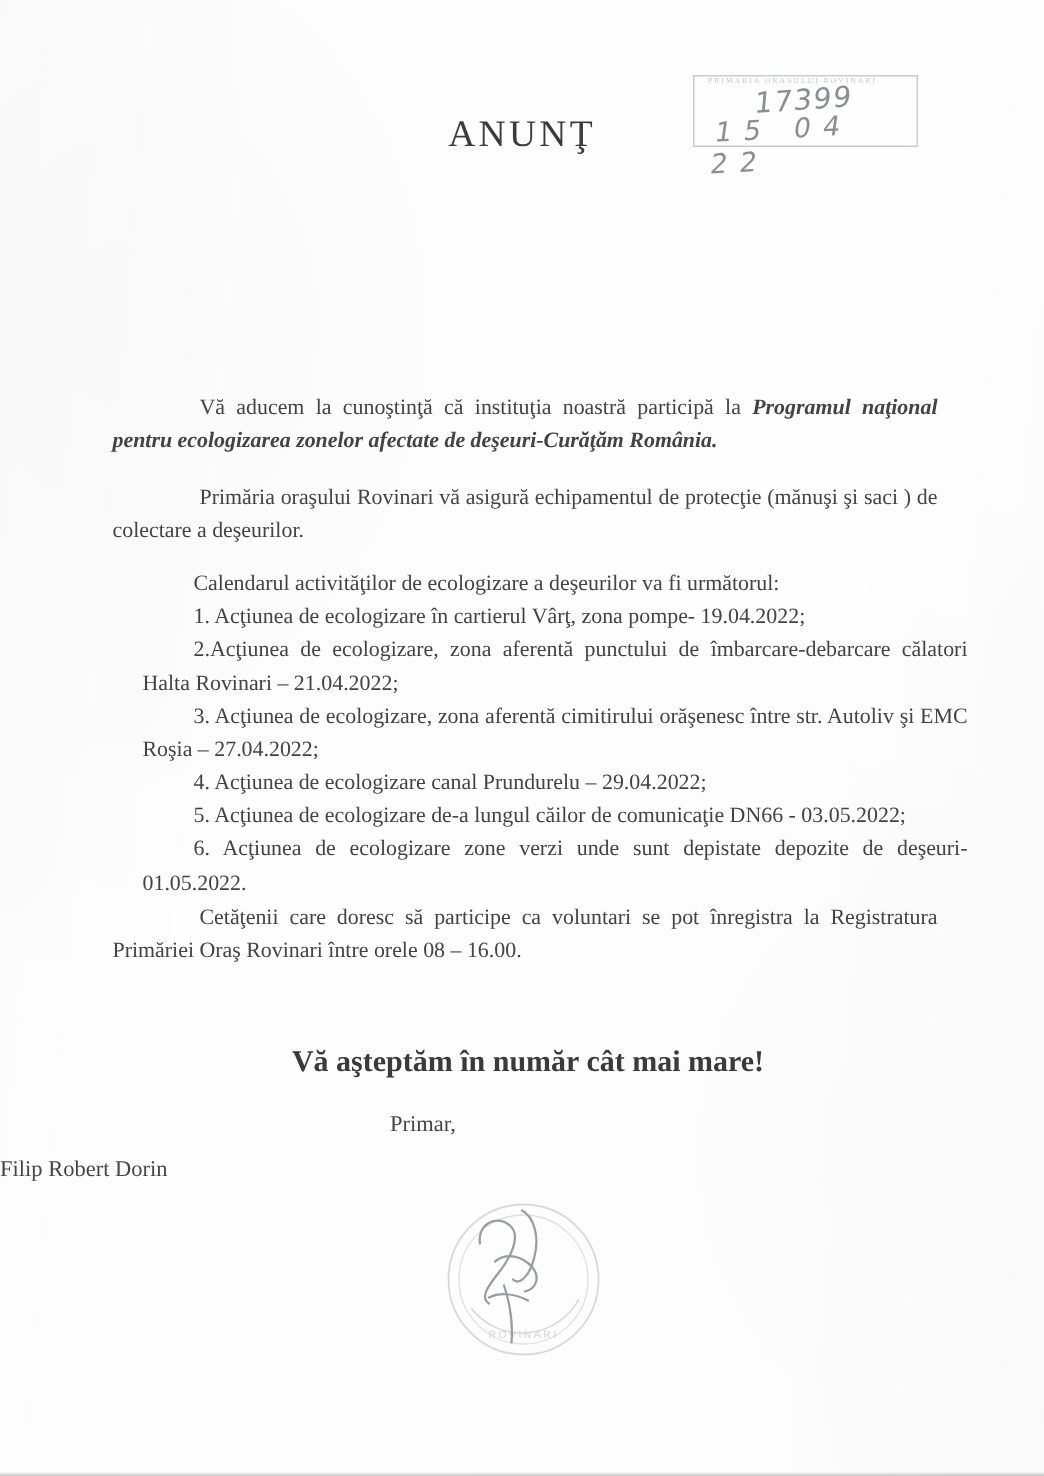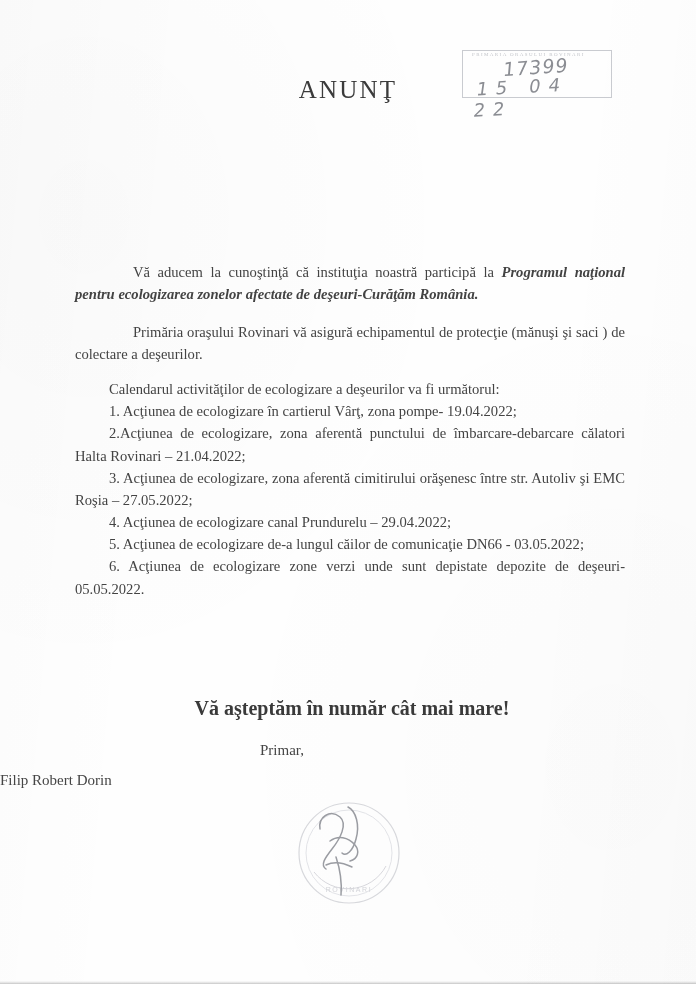--- a/index.html
+++ b/index.html
@@ -123,21 +123,21 @@
   }
   .indent { text-indent: 58px; }
   .indent-sm { text-indent: 34px; }
   .prog-name {
     font-style: italic;
     font-weight: bold;
   }
 
   #para-intro   { top: 261px; }
   #para-equip   { top: 321px; }
-  #calendar-block { top: 378px; }
+  #calendar-block { top: 378px; margin-left: 20px; }
   #para-register{ top: 601px; }
 
   .cal-line { text-align: justify; }
   .cal-line:last-child { text-align-last: left; }
 
   
   .sig-role {
     position: absolute;
     top: 742px;
     left: 0;
@@ -190,26 +190,27 @@
   <div class="body-block indent" id="para-intro">
     <span>Vă aducem la cunoştinţă  că instituţia noastră participă la </span><span class="prog-name">Programul naţional pentru ecologizarea zonelor afectate de deşeuri-Curăţăm România.</span>
   </div>
 
   <div class="body-block indent" id="para-equip">Primăria oraşului Rovinari vă asigură echipamentul de protecţie (mănuşi şi saci ) de colectare a deşeurilor.</div>
 
   <div class="body-block" id="calendar-block">
     <div class="cal-line indent-sm">Calendarul activităţilor de ecologizare a deşeurilor va fi următorul:</div>
     <div class="cal-line indent-sm">1. Acţiunea de ecologizare în cartierul Vârţ, zona pompe- 19.04.2022;</div>
     <div class="cal-line indent-sm">2.Acţiunea de ecologizare, zona aferentă punctului de îmbarcare-debarcare călatori Halta Rovinari – 21.04.2022;</div>
-    <div class="cal-line indent-sm">3. Acţiunea de ecologizare, zona aferentă cimitirului orăşenesc între str. Autoliv şi EMC Roşia – 27.05.2022;</div>
+    <div class="cal-line indent-sm">3. Acţiunea de ecologizare, zona aferentă cimitirului orăşenesc între str. Autoliv şi EMC Roşia – 27.04.2022;</div>
     <div class="cal-line indent-sm">4. Acţiunea de ecologizare canal Prundurelu – 29.04.2022;</div>
     <div class="cal-line indent-sm">5. Acţiunea de ecologizare de-a lungul căilor de comunicaţie DN66 - 03.05.2022;</div>
-    <div class="cal-line indent-sm">6. Acţiunea de ecologizare zone verzi unde sunt depistate depozite de deşeuri- 05.05.2022.</div>
+    <div class="cal-line indent-sm">6. Acţiunea de ecologizare zone verzi unde sunt depistate depozite de deşeuri- 01.05.2022.</div>
   </div>
 
+  <div class="body-block indent" id="para-register">Cetăţenii care doresc să participe ca voluntari se pot înregistra  la Registratura Primăriei Oraş Rovinari  între orele 08 – 16.00.</div>
 
   <div class="closing-call">Vă aşteptăm în număr cât mai mare!</div>
 
   <div class="sig-role">Primar,</div>
   <div class="sig-name">Filip Robert Dorin</div>
 
   <svg class="official-seal" viewBox="0 0 106 106">
     <circle cx="53" cy="53" r="50" fill="none" stroke="#d7d8dc" stroke-width="1.2"></circle>
     <circle cx="53" cy="53" r="43" fill="none" stroke="#dfe0e4" stroke-width="0.9"></circle>
     <path d="M18 72 A43 43 0 0 0 90 66" fill="none" stroke="#d2d3d8" stroke-width="0.9"></path>

